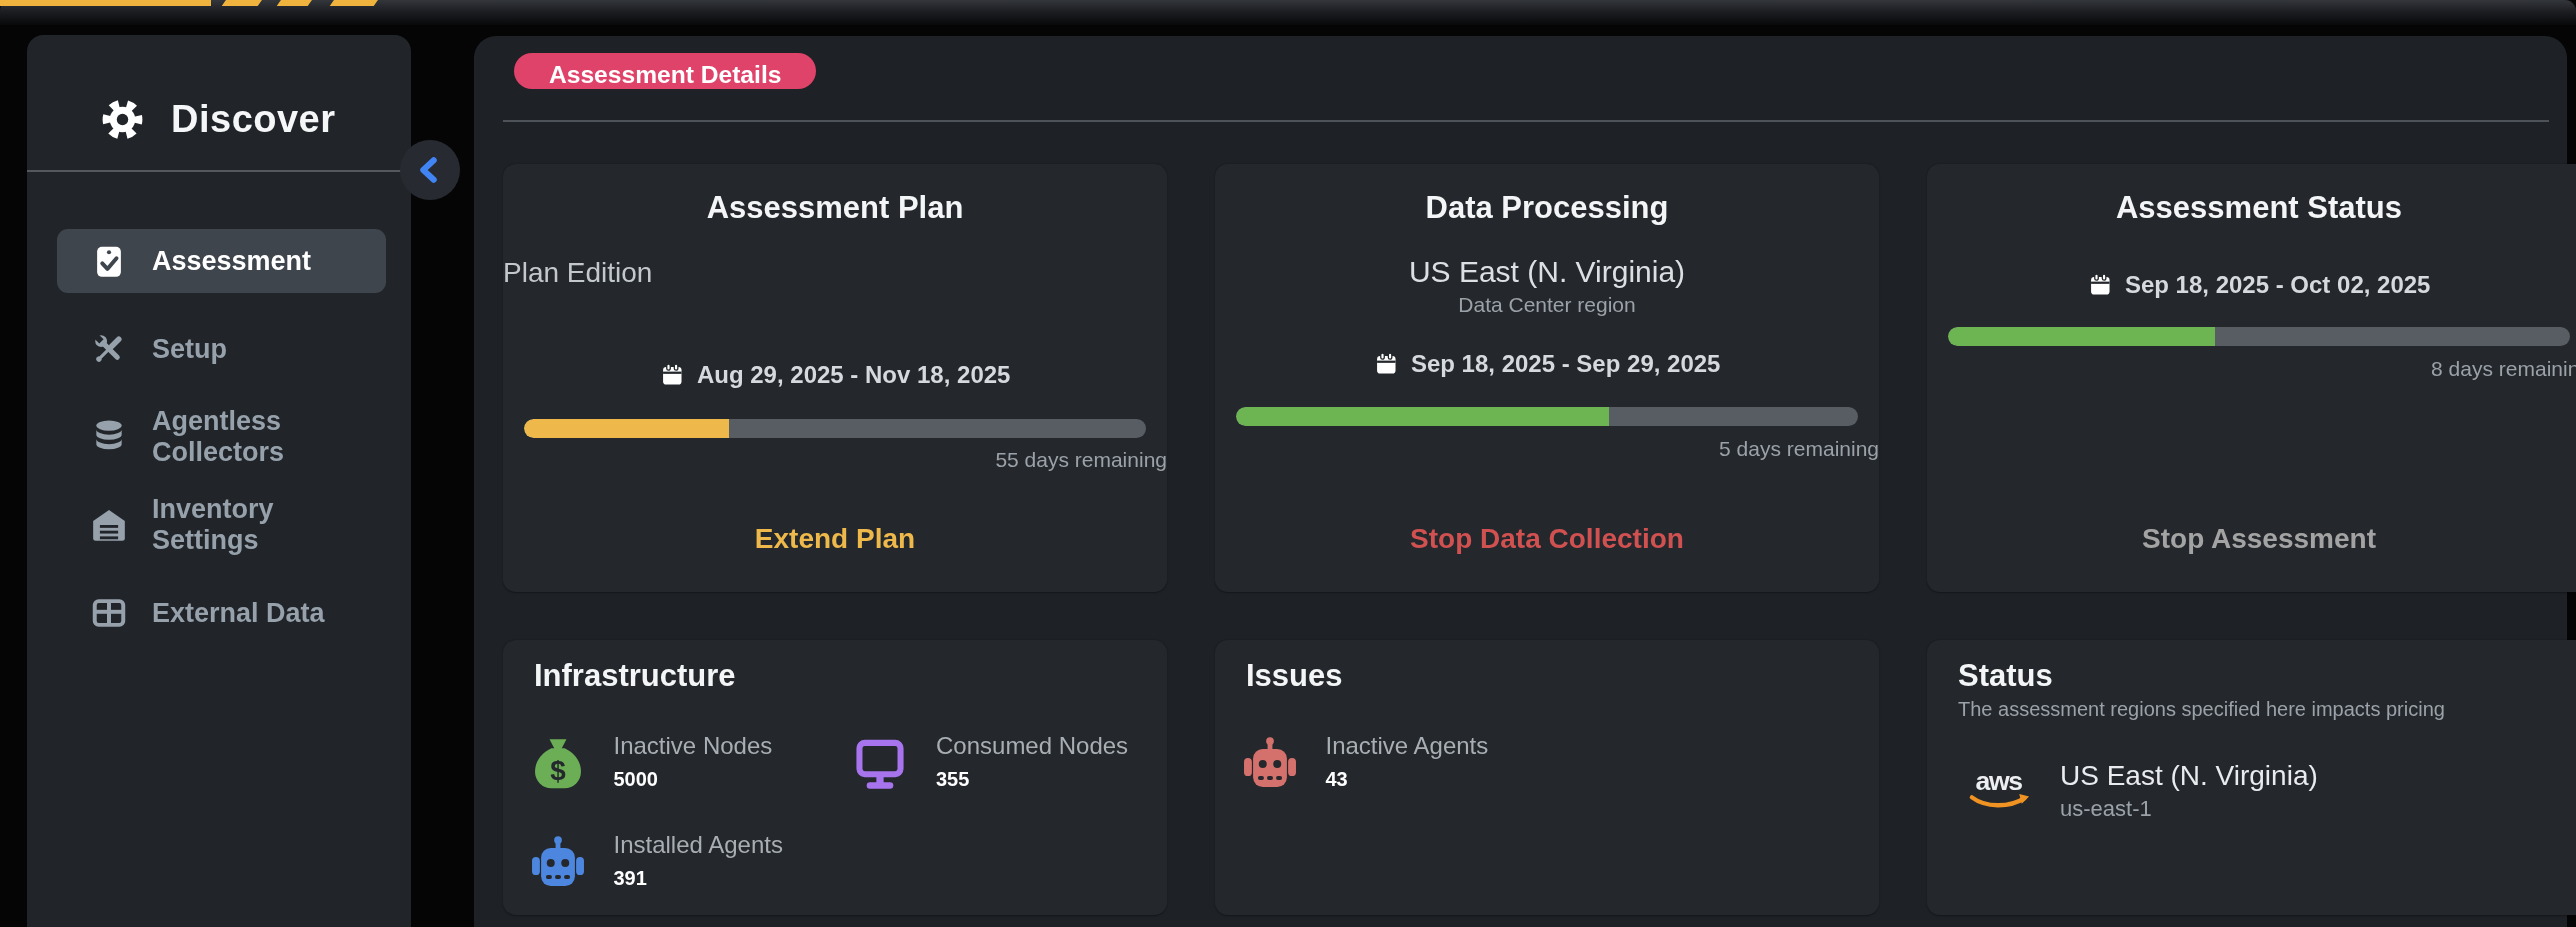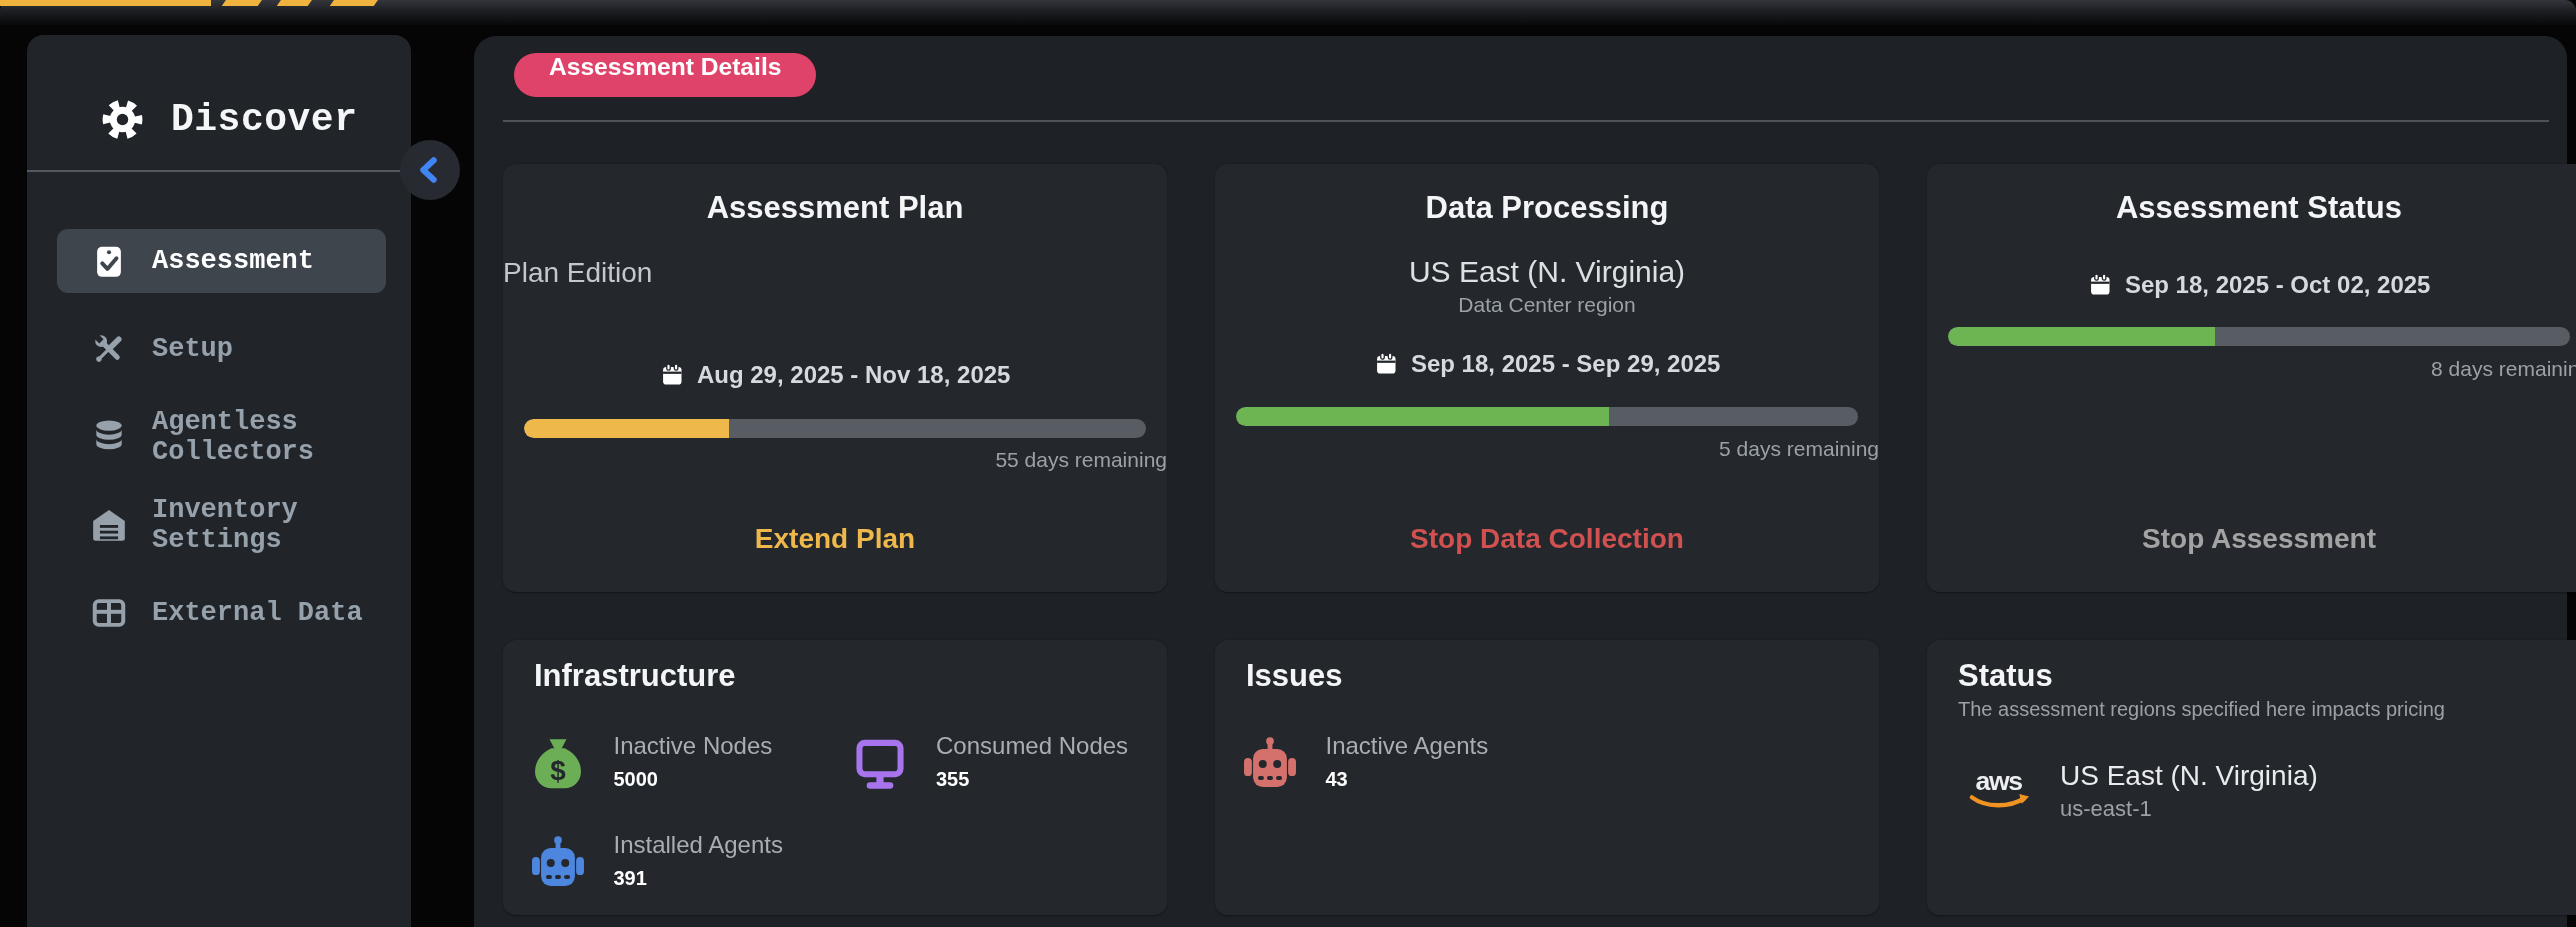--- a/index.html
+++ b/index.html
@@ -25,38 +25,38 @@
     background:linear-gradient(#33363b 0%,#1c1e22 45%,#08090a 100%);
     border-radius:11px 11px 0 0;}
   .tape-seg{position:absolute;top:0;height:5.5px;background:#f0b43e;}
   .tape-main{left:0;width:211px;}
   .tape-s1{left:224px;width:36px;transform:skewX(-35deg);}
   .tape-s2{left:279px;width:31px;transform:skewX(-35deg);}
   .tape-s3{left:332px;width:44px;transform:skewX(-35deg);}
 
   
   .sidebar{position:absolute;left:27px;top:35px;width:384px;height:893px;
-    background:var(--sidebar);border-radius:16.4px 16.4px 0 0;font-family:Liberation Mono, monospace;}
+    background:var(--sidebar);border-radius:16.4px 16.4px 0 0;}
   .side-header{display:flex;align-items:center;gap:24px;padding:60px 0 0 71px;}
   .side-title{font-size:38px;font-weight:600;color:#f4f6f8;letter-spacing:0.5px;}
   .side-divider{position:absolute;left:0;right:0;top:135px;height:1.8px;background:#54595f;}
   .collapse-btn{position:absolute;left:373px;top:105px;width:60px;height:60px;border-radius:50%;
     background:#272b31;display:flex;align-items:center;justify-content:center;cursor:pointer;}
   .nav{position:absolute;top:194px;left:30px;right:25.5px;display:flex;flex-direction:column;gap:24px;}
   .nav-item{display:flex;align-items:center;gap:24px;height:64px;padding-left:33px;
     border-radius:11px;color:var(--side-text);cursor:pointer;}
   .nav-item .nav-label{font-size:27px;font-weight:600;}
   .nav-item.active{background:var(--active);color:#ffffff;}
   .nav-icon{width:38px;height:38px;flex:0 0 38px;}
 
   
   .main{position:absolute;left:474px;top:36px;width:2093px;height:891px;
     background:var(--panel);border-radius:22px 22px 0 0;}
-  .badge{position:absolute;left:40px;top:17.3px;height:44px;padding:0 35px;border-radius:27px;
-    background:#e0436a;display:inline-flex;align-items:flex-start;cursor:pointer;}
+  .badge{position:absolute;left:40px;top:17.3px;height:36px;padding:0 35px;border-radius:27px;
+    background:#e0436a;display:inline-flex;align-items:flex-end;cursor:pointer;}
   .badge span{font-size:24.6px;font-weight:600;color:#ffffff;}
   .main-divider{position:absolute;left:29px;right:18px;top:84px;height:1.8px;background:var(--divider);}
 
   .cards{position:absolute;left:29px;top:128px;display:grid;
     grid-template-columns:664px 664px 664px;grid-template-rows:428px 275px;
     column-gap:24.6px;row-gap:48px;gap:48px;}
   .card{position:relative;background:var(--card);border-radius:12.8px;
     box-shadow:0 0.9px 1.8px rgba(0,0,0,.35);}
 
   

